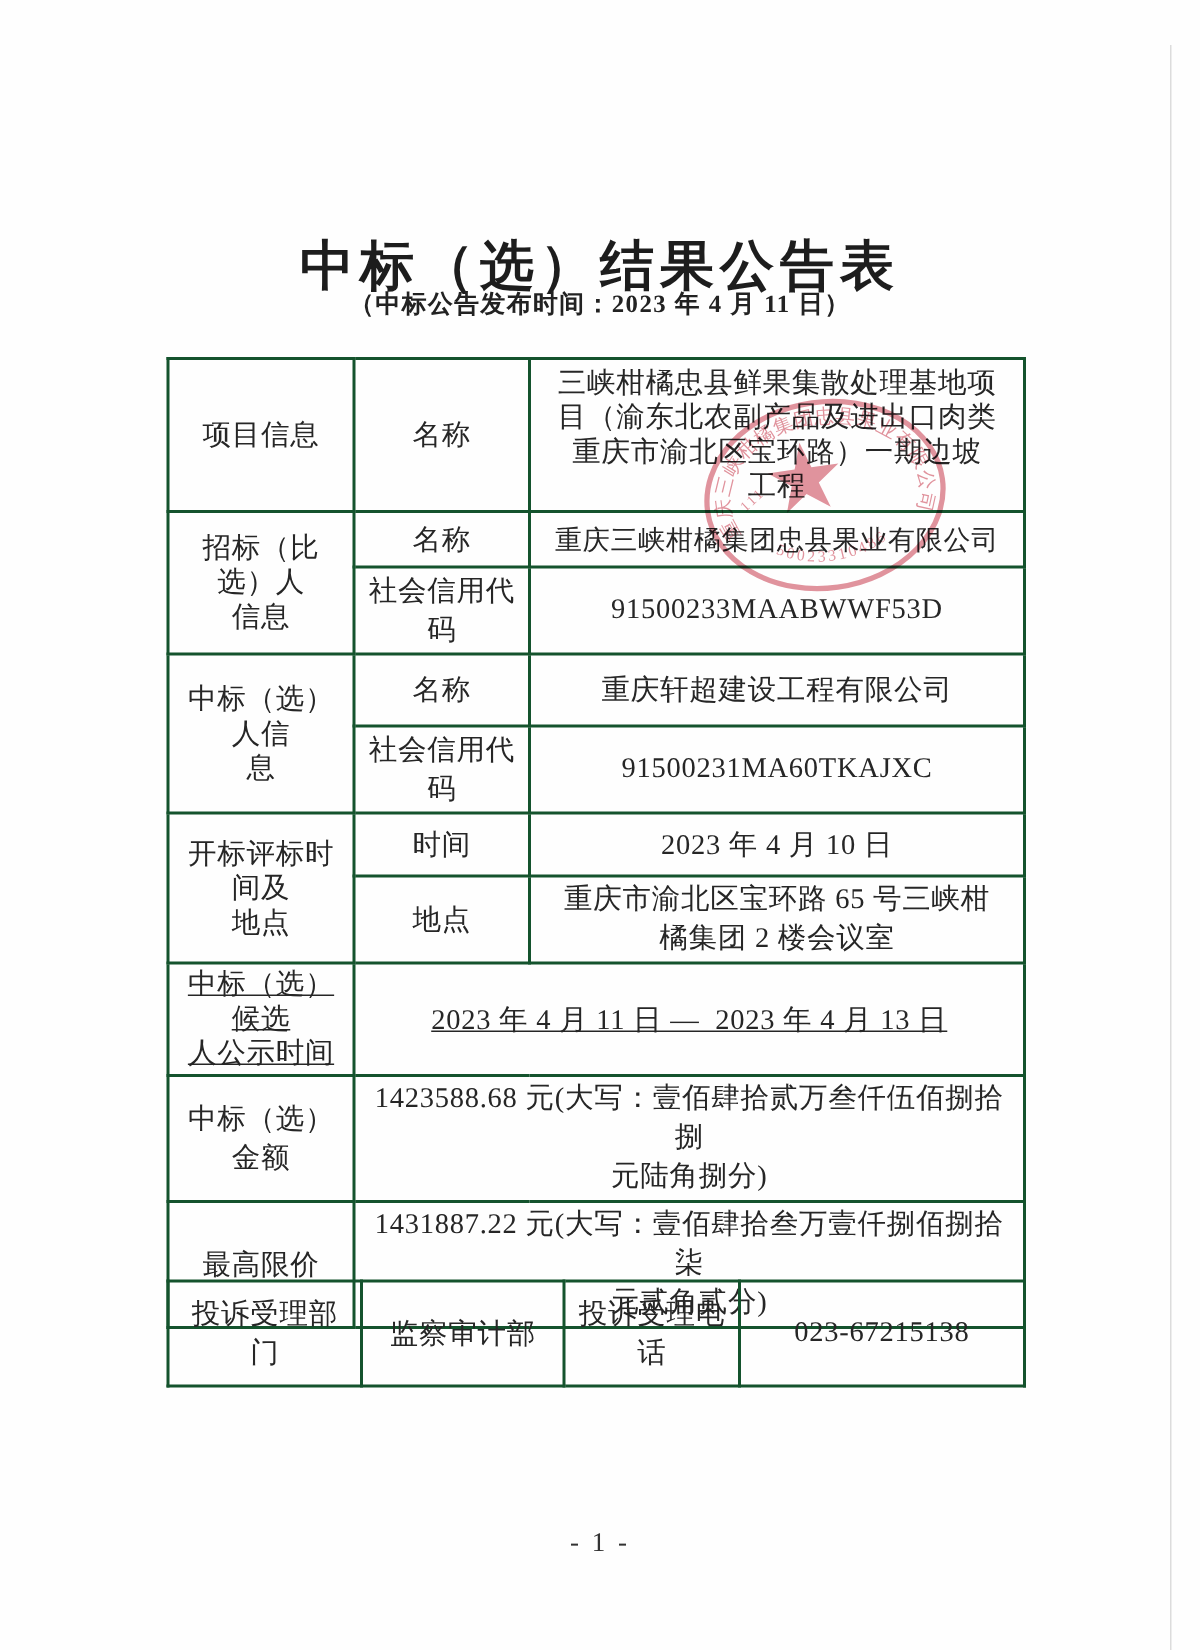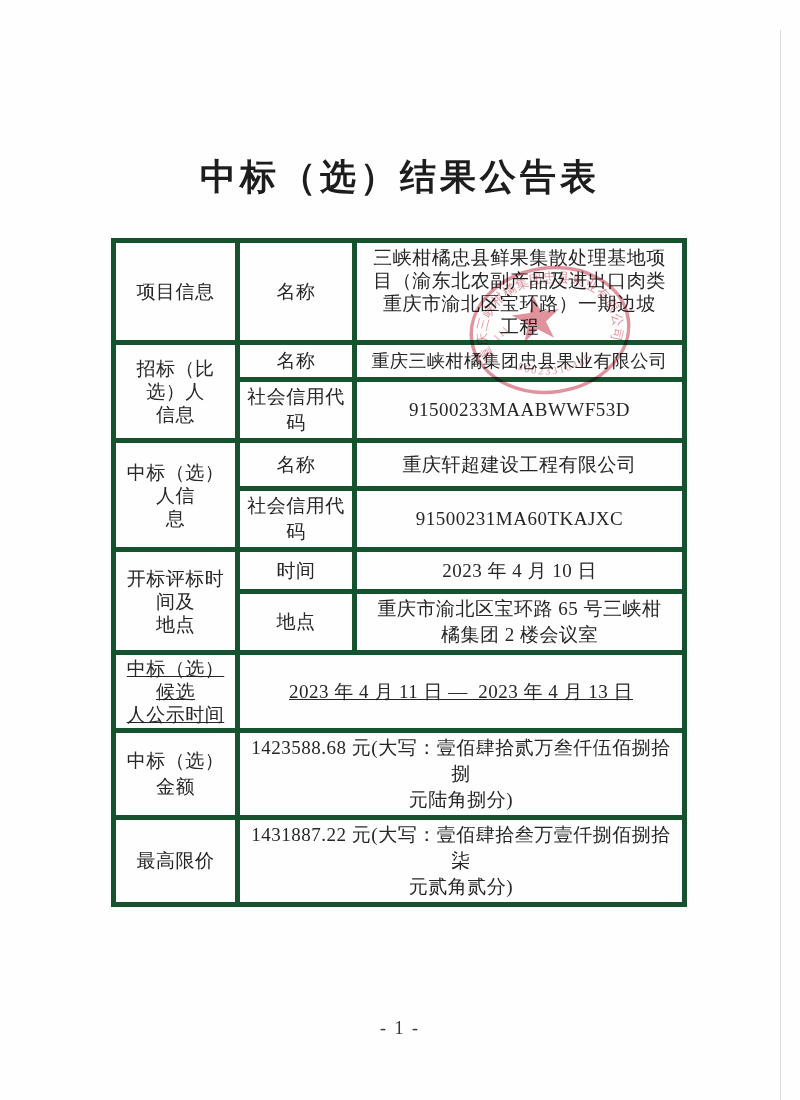--- a/index.html
+++ b/index.html
@@ -14,21 +14,21 @@
     position:absolute;left:0;top:116px;width:800px;text-align:center;
     font-size:36px;font-weight:bold;letter-spacing:4px;color:#1d1d1d;margin-top:37px;
   }
   .doc-subtitle{
     position:absolute;left:0;top:192px;width:800px;text-align:center;
     font-size:16.5px;font-weight:bold;letter-spacing:1px;color:#222;
   }
 
   table.sheet{border-collapse:collapse;table-layout:fixed;position:absolute;left:111px;}
   table.sheet td{
-    border:5px solid #14532d;vertical-align:middle;text-align:center;
+    border:2px solid #14532d;vertical-align:middle;text-align:center;
     font-size:19px;color:#262626;padding:2px 6px;letter-spacing:0.5px;
   }
   #tbl-main{top:238px;width:571px;}
   #tbl-complaint{top:853px;width:571px;}
 
   td.val-left{text-align:left;padding-left:9px;}
   .line{display:block;line-height:23px;}
   .lh26 .line{line-height:26px;}
   .code{font-size:20px;letter-spacing:1px;}
   .prespace{white-space:pre-wrap;}
@@ -50,20 +50,21 @@
   }
 </style>
 </head>
 <body>
 
 <div class="page">
 
   <div class="scan-edge"></div>
 
   <div class="doc-title">中标（选）结果公告表</div>
+  <div class="doc-subtitle">（中标公告发布时间：2023 年 4 月 11 日）</div>
 
   <table class="sheet" id="tbl-main">
     <colgroup>
         <col style="width:124px">
         <col style="width:117px">
         <col style="width:330px">
       </colgroup>
     <tbody>
         <tr class="r1">
       <td>项目信息</td>
@@ -131,20 +132,36 @@
     <tr class="r10">
       <td>最高限价</td>
       <td colspan="2" class="val-left lh26">
         <span class="line">1431887.22 元(大写：壹佰肆拾叁万壹仟捌佰捌拾柒</span>
         <span class="line">元贰角贰分)</span>
       </td>
     </tr>
   </tbody>
     </table>
 
+  <table class="sheet" id="tbl-complaint">
+    <colgroup>
+        <col style="width:129px">
+        <col style="width:135px">
+        <col style="width:117px">
+        <col style="width:190px">
+      </colgroup>
+    <tbody>
+        <tr class="r11">
+      <td>投诉受理部门</td>
+      <td class="val-left">监察审计部</td>
+      <td class="val-left" style="padding-left:6px">投诉受理电话</td>
+      <td class="val-left">023-67215138</td>
+    </tr>
+  </tbody>
+    </table>
 
   <svg class="seal" viewBox="0 0 224 194">
     <g transform="rotate(-8 112 94)" fill="#cf5262">
       <ellipse cx="112" cy="94" rx="79" ry="62" fill="none" stroke="#cf5262" stroke-width="3.5"></ellipse>
       <path id="sealArcTop" d="M 51.9,110.4 A 64,48 0 1 1 172.1,110.4" fill="none"></path>
       <text font-size="13" letter-spacing="0.5">
         <textPath href="#sealArcTop" startOffset="50%" text-anchor="middle">重庆三峡柑橘集团忠县果业有限公司</textPath>
       </text>
       <path id="sealArcBottom" d="M 55.6,109 A 60,44 0 0 0 168.4,109" fill="none"></path>
       <text font-size="10.5" letter-spacing="2">

